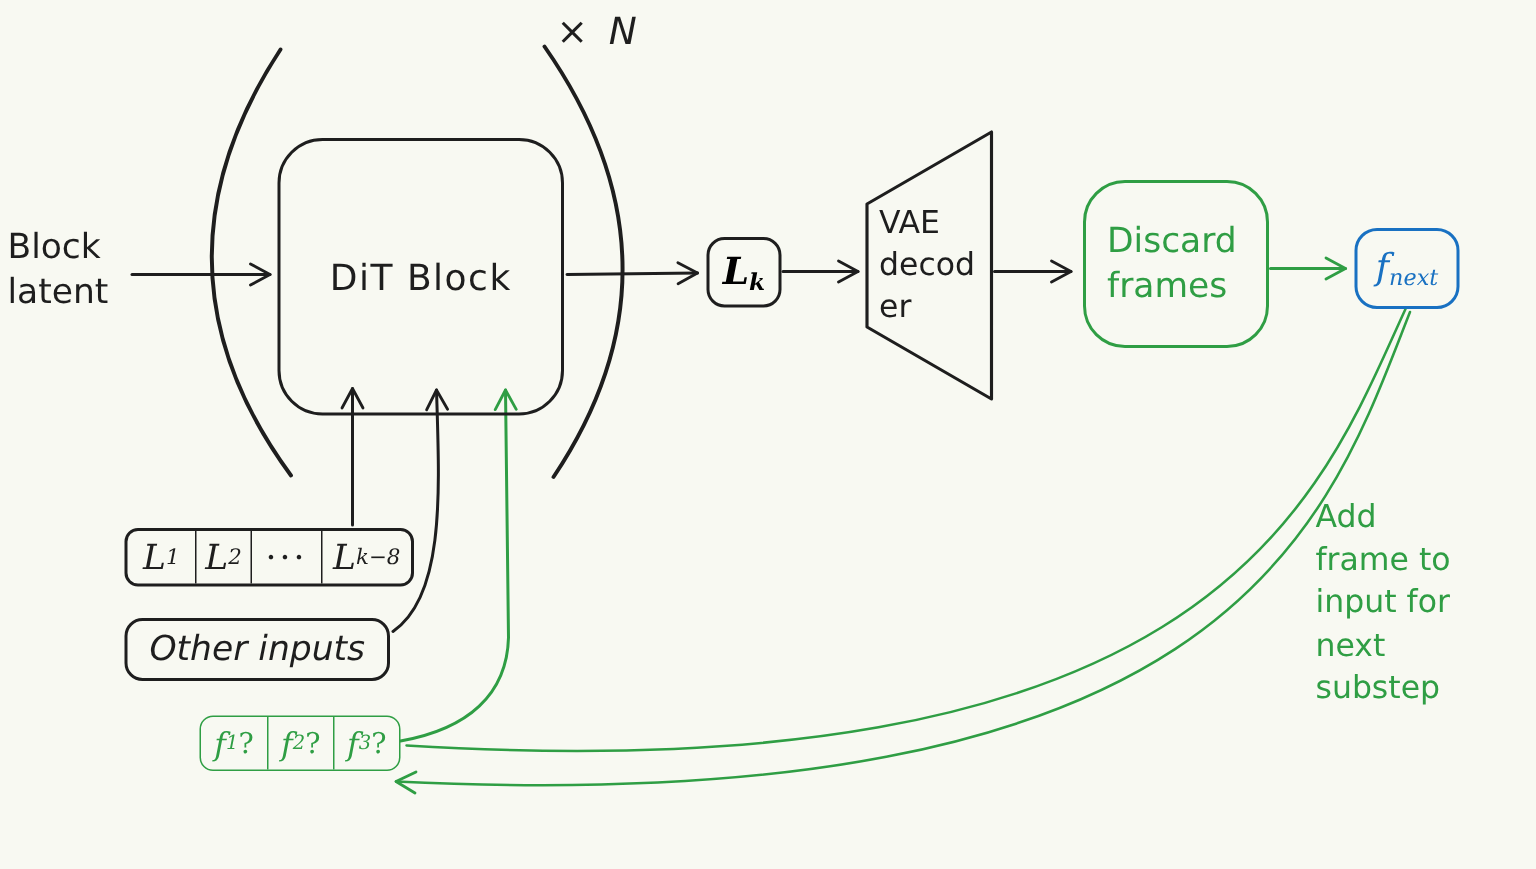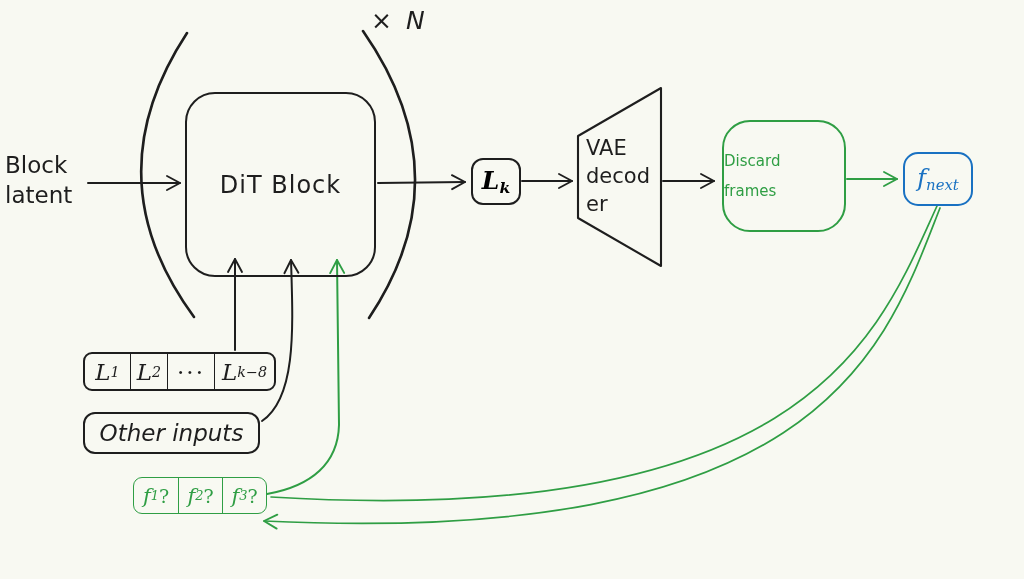--- a/index.html
+++ b/index.html
@@ -32,21 +32,21 @@
 
   .dit-node { left: 185px; top: 92px; width: 191px; height: 185px; border-width: 2.2px; border-radius: 30px; }
   .dit-label { font-size: 24px; letter-spacing: 1px; }
 
   .lk-node { left: 471px; top: 158px; width: 50px; height: 47px; border-width: 2px; border-radius: 12px; font-weight: bold; }
   .lk-label { font-size: 25px; }
 
   .vae-label { left: 586px; top: 134px; font-size: 21px; line-height: 28px; }
 
   .discard-node { left: 722px; top: 120px; width: 124px; height: 112px; border-width: 2px; border-color: var(--green); border-radius: 28px; justify-content: flex-start; }
-  .discard-label { color: var(--green); font-size: 15px; line-height: 30px; padding-left: 0; }
+  .discard-label { color: var(--green); font-size: 23px; line-height: 30px; padding-left: 14px; }
 
   .fnext-node { left: 903px; top: 152px; width: 70px; height: 54px; border-width: 2px; border-color: var(--blue); border-radius: 15px; }
   .fnext-label { color: var(--blue); font-size: 24px; }
 
   .row-node { position: absolute; display: flex; border-style: solid; }
   .latent-row { left: 83px; top: 352px; height: 39px; border-width: 2px; border-color: var(--ink); border-radius: 9px; }
   .latent-row .cell { display: flex; align-items: center; justify-content: center; font-size: 23px; color: var(--ink); }
   .latent-row .cell + .cell { border-left: 1.8px solid var(--ink); }
   .latent-row .c0 { width: 45px; }
   .latent-row .c1 { width: 37px; }
@@ -157,14 +157,19 @@
         <sub>2</sub>
         <span class="suffix">?</span>
       </span>
     <span class="cell math">
         <span>f</span>
         <sub>3</sub>
         <span class="suffix">?</span>
       </span>
   </div>
 
+  <div class="abs hand pre add-note">Add
+frame to
+input for
+next
+substep</div>
 
 </div>
 
 </body></html>

